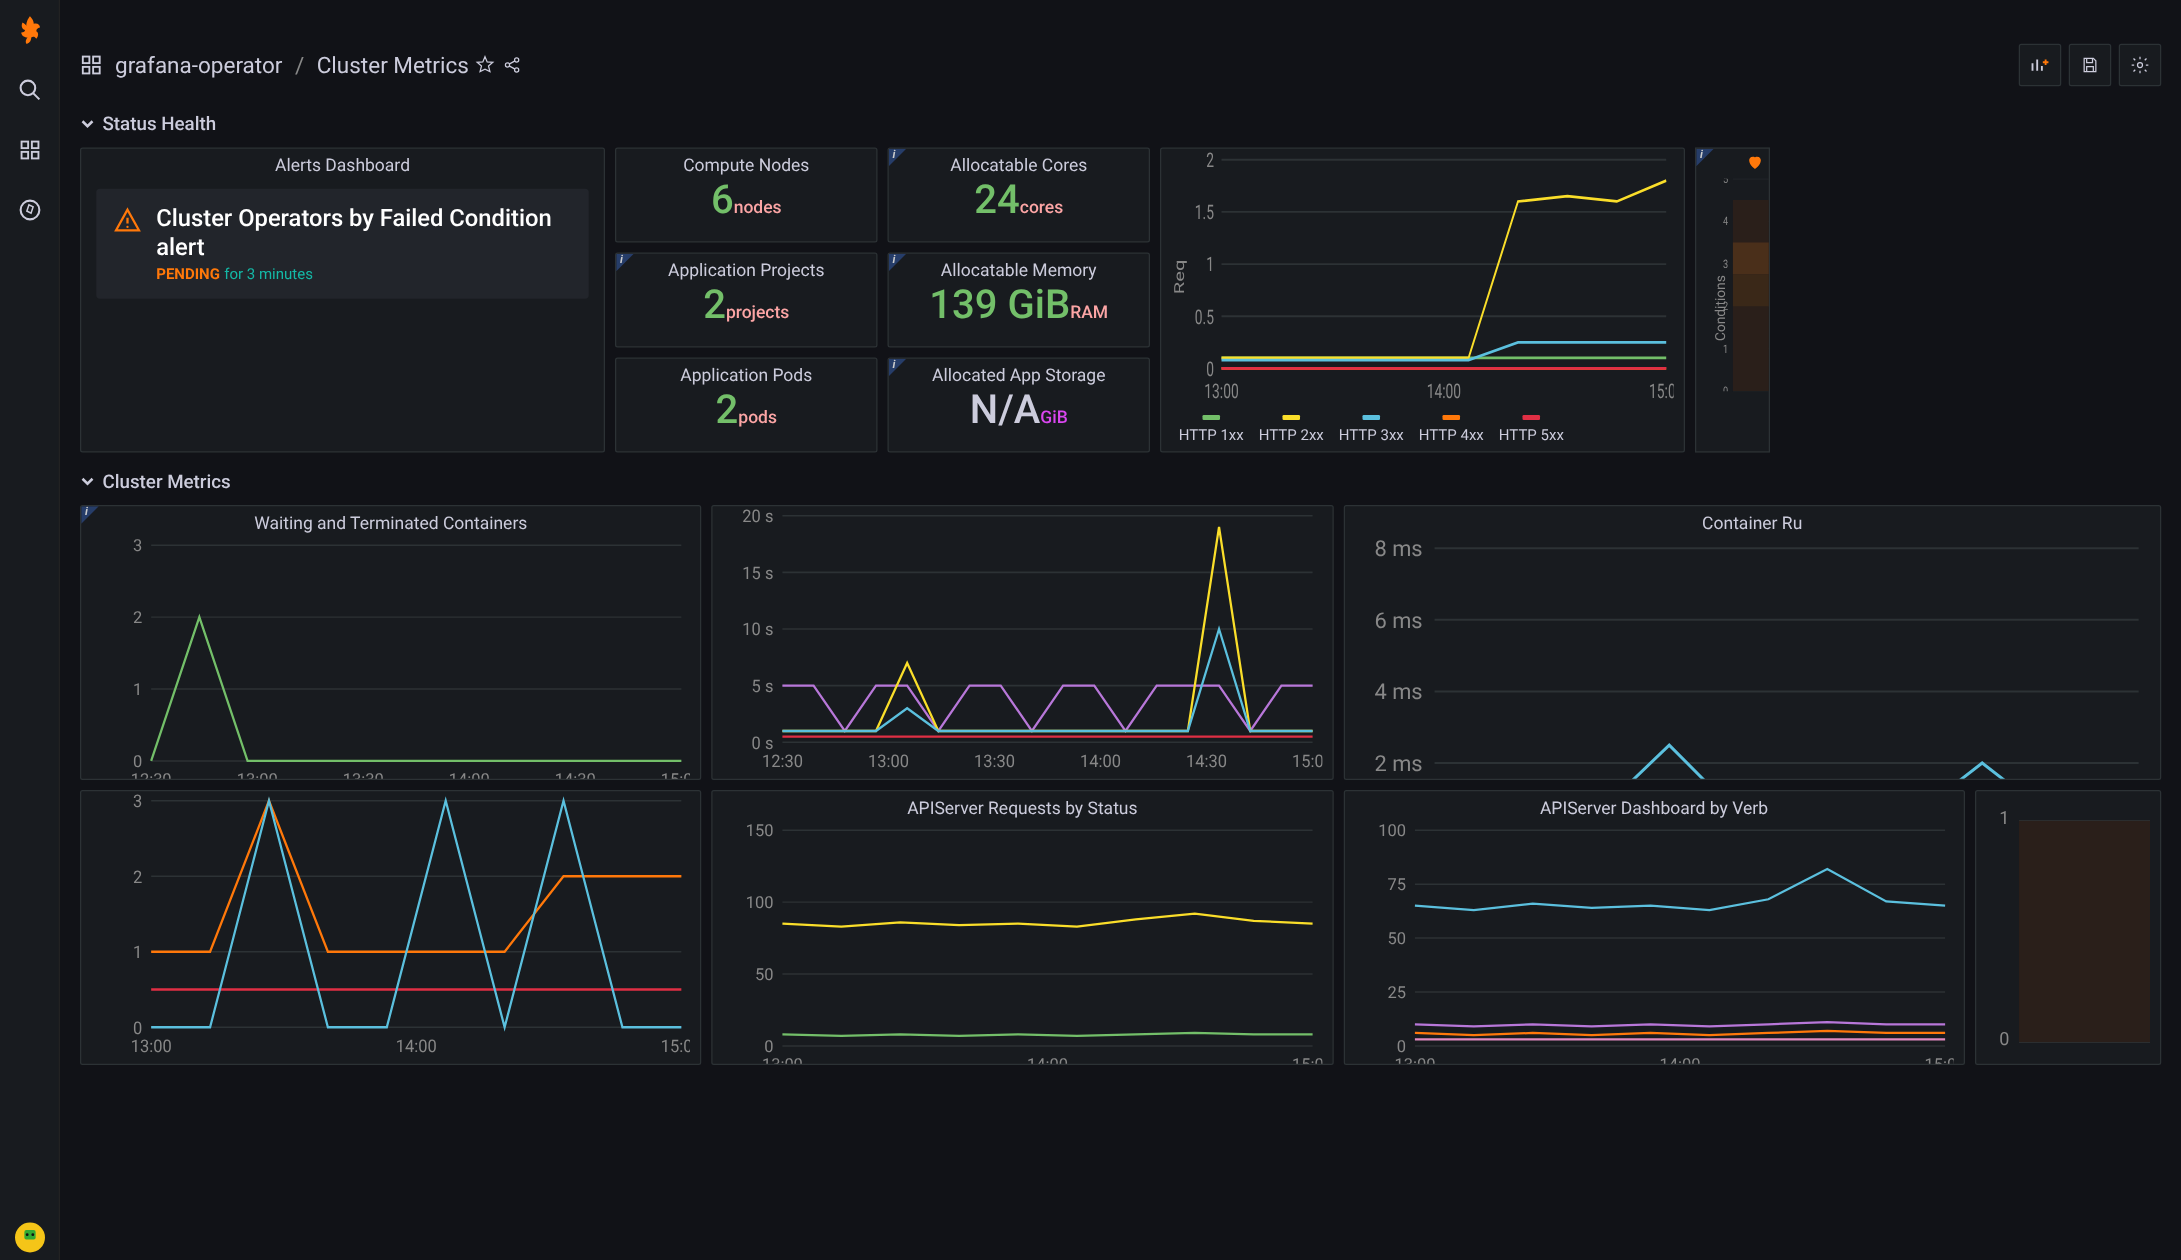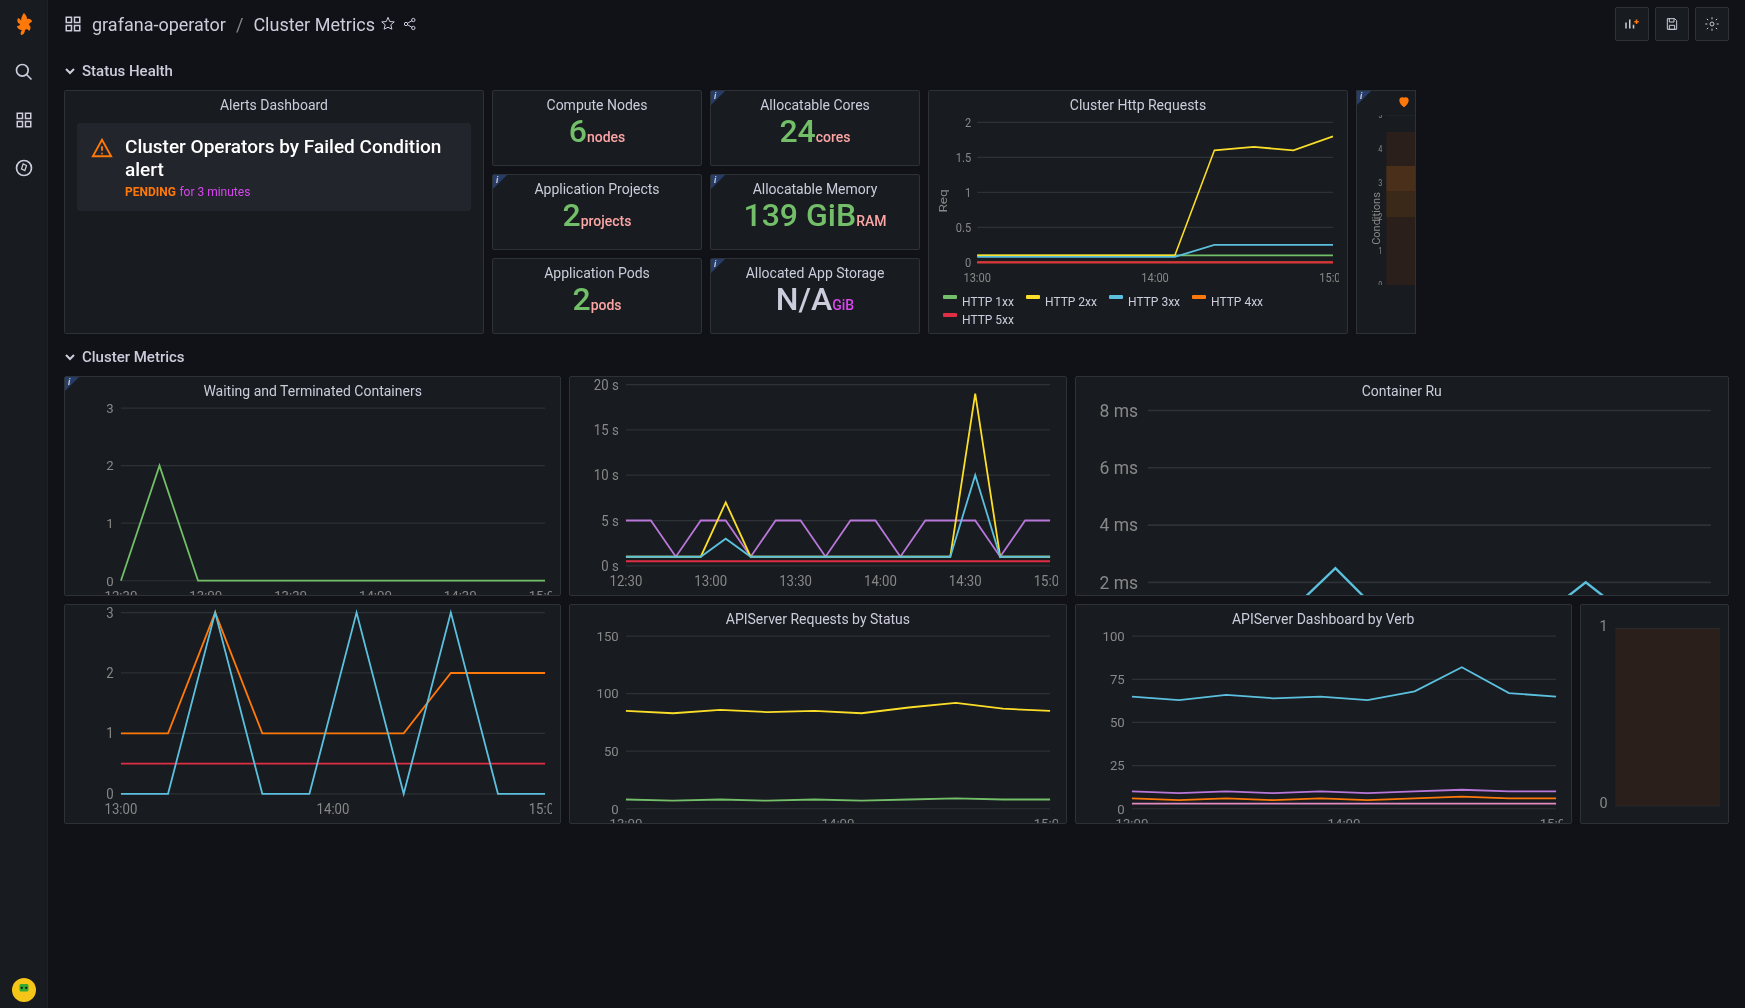--- a/index.html
+++ b/index.html
@@ -2,21 +2,21 @@
 <html><head>
 <meta charset="utf-8">
 <style>
 * { margin:0; padding:0; box-sizing:border-box; }
 body { background:#111217; color:#ccccdc; font-family:-apple-system,BlinkMacSystemFont,"Segoe UI",Roboto,sans-serif; font-size:14px; overflow:hidden; }
 .app { display:flex; height:100vh; }
 .sidebar { width:48px; background:#181b1f; display:flex; flex-direction:column; align-items:center; padding-top:12px; gap:24px; border-right:1px solid #222; flex-shrink:0;}
 .sidebar-icon { width:24px; height:24px; display:flex; align-items:center; justify-content:center; cursor:pointer; color:#ccccdc; }
 .logo { width:26px; height:26px; }
 .main { flex:1; display:flex; flex-direction:column; overflow:hidden; }
-.topbar { height:48px; display:flex; align-items:center; padding:0 16px; gap:4px; }
+.topbar { height:48px; display:flex; align-items:center; padding:0 16px; gap:4px;margin-top:28px; }
 .breadcrumb { display:flex; align-items:center; gap:10px; font-size:18px; }
 .breadcrumb .sep { color:#888; }
 .breadcrumb a { color:#ccccdc; text-decoration:none; }
 .topbar-icon { width:18px; height:18px; cursor:pointer; color:#ccccdc; display:flex; align-items:center; justify-content:center;}
 .topbar-right { margin-left:auto; display:flex; gap:6px; }
 .topbar-btn { width:34px; height:34px; background:#181b1f; border:1px solid #2c3235; border-radius:2px; display:flex; align-items:center; justify-content:center; cursor:pointer; color:#ccccdc;}
 .topbar-btn.accent svg path.plus { stroke:#ff780a; }
 .content { flex:1; overflow:auto; padding:0 16px 16px 16px; }
 .row-header { display:flex; align-items:center; gap:6px; padding:14px 0 10px 0; font-size:15px; font-weight:500; cursor:pointer; }
 .row-header svg { width:12px; height:12px; }
@@ -27,26 +27,26 @@
 .panel-info { position:absolute; top:0; left:0; width:0; height:0; border-style:solid; border-width:14px 14px 0 0; border-color:#3d71d9 transparent transparent transparent; opacity:.4; cursor:pointer;}
 .info-i { position:absolute; top:0px; left:3px; font-size:9px; color:#ccc; font-weight:bold; font-style:italic;}
 .stat-value { text-align:center; font-size:32px; font-weight:500; color:#73bf69; line-height:1; padding-bottom:8px;}
 .stat-unit { font-size:14px; color:#fca5a5; }
 .stat-value.na { color:#ccccdc; }
 .alert-panel { grid-column:1; grid-row:1 / span 3; padding:0; }
 .alert-item { display:flex; align-items:flex-start; gap:12px; background:#22252b; margin:8px 12px; padding:12px 14px; border-radius:3px; }
 .alert-icon { color:#ff780a; flex-shrink:0; margin-top:2px;}
 .alert-text .alert-title { color:#fff; font-size:19px; font-weight:500; margin-bottom:2px;}
 .alert-text .alert-status { color:#ff780a; font-weight:700; font-size:12px; }
-.alert-text .alert-dur { color:#d946ef; font-size:12px; }
+.alert-text .alert-dur { color:#14b8a6; font-size:12px; }
 .chart-panel { display:flex; flex-direction:column; }
 .chart-body { flex:1; position:relative; padding:0 8px 4px 8px; }
 svg.chart-svg { width:100%; height:100%; display:block; }
 .legend { display:flex; flex-wrap:wrap; gap:4px 12px; padding:4px 10px 6px 14px; font-size:12px; }
-.legend-item { display:flex; align-items:flex-start; gap:5px; }
+.legend-item { display:flex; align-items:center; gap:5px;flex-direction:column; }
 .legend-swatch { width:14px; height:4px; border-radius:1px; }
 .axis-text { fill:#888; font-size:11px; }
 .grid-line { stroke:#2c3235; stroke-width:1; }
 .heart-small { color:#73bf69; margin-right:4px; vertical-align:middle;}
 .peek { grid-column:5; grid-row:1 / span 3; background:#181b1f; border:1px solid #2c3235; position:relative; overflow:hidden;}
 .peek-heart { position:absolute; top:4px; right:4px; color:#ff780a; }
 .peek-axis-label { position:absolute; left:0px; top:50%; transform:rotate(-90deg) translateY(-50%); transform-origin:center; font-size:11px; color:#888;}
 .grid-metrics { grid-template-columns: repeat(3, 1fr) 0.3fr; grid-auto-rows: 220px; gap:8px;}
 .chart-title-wrap { display:flex; align-items:center; justify-content:center; gap:4px;}
 .avatar-bl { position:absolute; bottom:6px; left:12px; width:24px; height:24px; border-radius:50%; background:#f5c518; display:flex; align-items:center; justify-content:center;}
@@ -189,21 +189,20 @@
           <div class="stat-value"><span>139 GiB</span><span class="stat-unit">RAM</span></div>
         </div>
         <div class="panel" style="grid-column:3;grid-row:3">
           <div class="panel-info"></div>
             <span class="info-i">i</span>
           <div class="panel-title">Allocated App Storage</div>
           <div class="stat-value na"><span>N/A</span><span class="stat-unit" style="color:#d946ef">GiB</span></div>
         </div>
 
         <div class="panel chart-panel" style="grid-column:4;grid-row:1 / span 3">
-          <div class="panel-title">Cluster Http Requests</div>
           <div class="chart-body">
             <svg class="chart-svg" viewBox="0 0 400 140" preserveAspectRatio="none">
                 <line x1="40" y1="120" x2="394" y2="120" class="grid-line"></line>
                 <text x="34" y="124" text-anchor="end" class="axis-text">0</text>
                 <line x1="40" y1="91.5" x2="394" y2="91.5" class="grid-line"></line>
                 <text x="34" y="95.5" text-anchor="end" class="axis-text">0.5</text>
                 <line x1="40" y1="63" x2="394" y2="63" class="grid-line"></line>
                 <text x="34" y="67" text-anchor="end" class="axis-text">1</text>
                 <line x1="40" y1="34.5" x2="394" y2="34.5" class="grid-line"></line>
                 <text x="34" y="38.5" text-anchor="end" class="axis-text">1.5</text>

